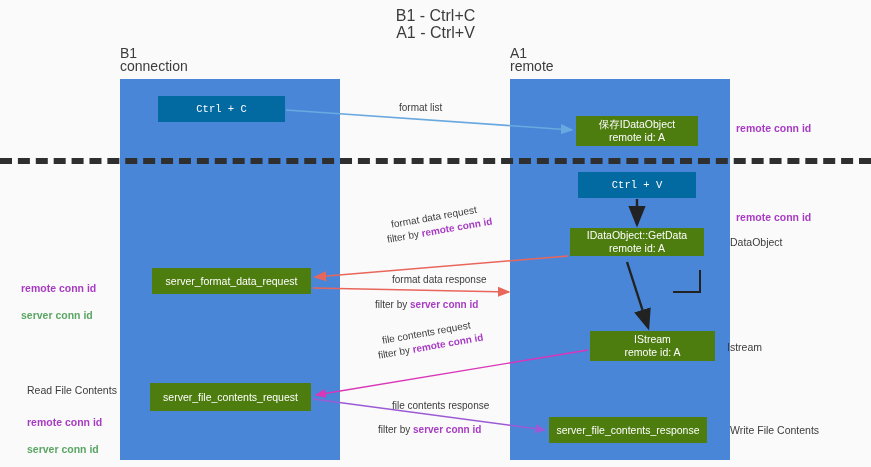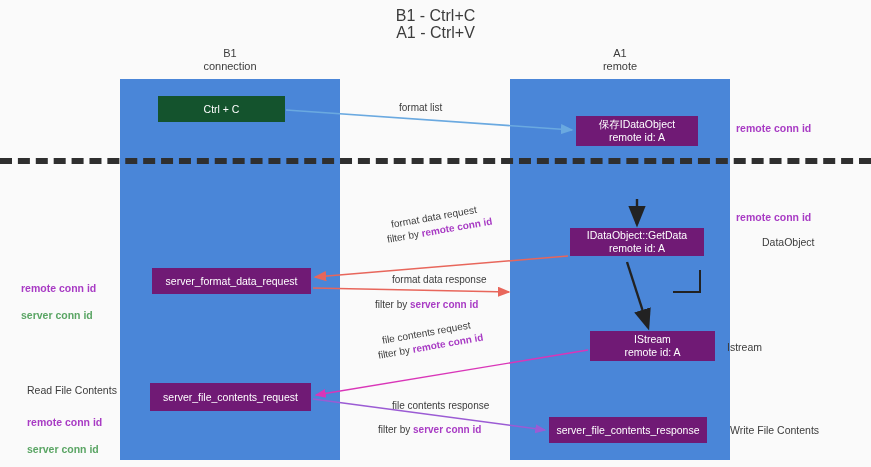--- a/index.html
+++ b/index.html
@@ -20,23 +20,23 @@
     left:0;right:0;top:7px;
     text-align:center;
     font-size:16px;
     line-height:17px;
     color:#3c3c3c;
     white-space:pre-line;
   }
 
   
   .col-head{
-    font-size:11px;
+    font-size:14px;
     line-height:13px;
-    text-align:center;
+    text-align:left;
     color:#3c3c3c;
     white-space:pre-line;
   }
   #head-b1{left:120px;top:47px;width:220px;}
   #head-a1{left:510px;top:47px;width:220px;}
 
   
   .lane{background:#4a86d8;}
   #lane-b1{left:120px;top:79px;width:220px;height:381px;}
   #lane-a1{left:510px;top:79px;width:220px;height:381px;}
@@ -54,22 +54,22 @@
     flex-direction:column;
     align-items:center;
     justify-content:center;
     color:#ffffff;
     font-size:10.5px;
     line-height:13px;
     text-align:center;
     white-space:pre-line;
     padding:2px 4px;
   }
-  .box-green{background:#14532d;}
-  .box-orange{background:#701a75;}
+  .box-green{background:#0369a1;font-family:Liberation Mono, monospace;}
+  .box-orange{background:#4d7c0f;}
 
   
   #box-ctrlc        {left:158px;top:96px;width:127px;height:26px;}
   #box-dataobject   {left:576px;top:116px;width:122px;height:30px;}
   #box-ctrlv        {left:578px;top:172px;width:118px;height:26px;}
   #box-getdata      {left:570px;top:228px;width:134px;height:28px;}
   #box-fmt-req      {left:152px;top:268px;width:159px;height:26px;}
   #box-fmt-resp     {left:513px;top:279px;width:158px;height:26px;}
   #box-istream      {left:590px;top:331px;width:125px;height:30px;}
   #box-file-req     {left:150px;top:383px;width:161px;height:28px;}
@@ -80,21 +80,21 @@
     font-size:10.5px;
     line-height:13.5px;
     white-space:pre-line;
   }
   .purple{color:#a83bc4;font-weight:bold;}
   .green-t{color:#5aa564;font-weight:bold;}
   .plain{color:#3c3c3c;font-weight:normal;}
 
   #side-remote-1{left:736px;top:122px;}
   #side-remote-2{left:736px;top:211px;}
-  #side-dataobject{left:730px;top:236px;padding-left:32px;}
+  #side-dataobject{left:730px;top:236px;}
   #side-istream{left:727px;top:341px;}
   #side-write{left:730px;top:424px;text-align:right;}
 
   #side-left-1{left:21px;top:268px;}
   #side-left-read{left:27px;top:384px;}
   #side-left-2{left:27px;top:402px;}
 
   
   .lbl{
     font-size:10px;
@@ -171,20 +171,21 @@
 A1 - Ctrl+V</div>
 
   <div class="abs col-head" id="head-b1">B1
 connection</div>
   <div class="abs col-head" id="head-a1">A1
 remote</div>
 
   <div class="abs box box-green" id="box-ctrlc">Ctrl + C</div>
   <div class="abs box box-orange" id="box-dataobject">保存IDataObject
 remote id: A</div>
+  <div class="abs box box-green" id="box-ctrlv">Ctrl + V</div>
   <div class="abs box box-orange" id="box-getdata">IDataObject::GetData
 remote id: A</div>
   <div class="abs box box-orange" id="box-fmt-req">server_format_data_request</div>
   <div class="abs box box-orange" id="box-istream">IStream
 remote id: A</div>
   <div class="abs box box-orange" id="box-file-req">server_file_contents_request</div>
   <div class="abs box box-orange" id="box-file-resp">server_file_contents_response</div>
 
   <div class="abs lbl" id="lbl-format-list">format list</div>
 

